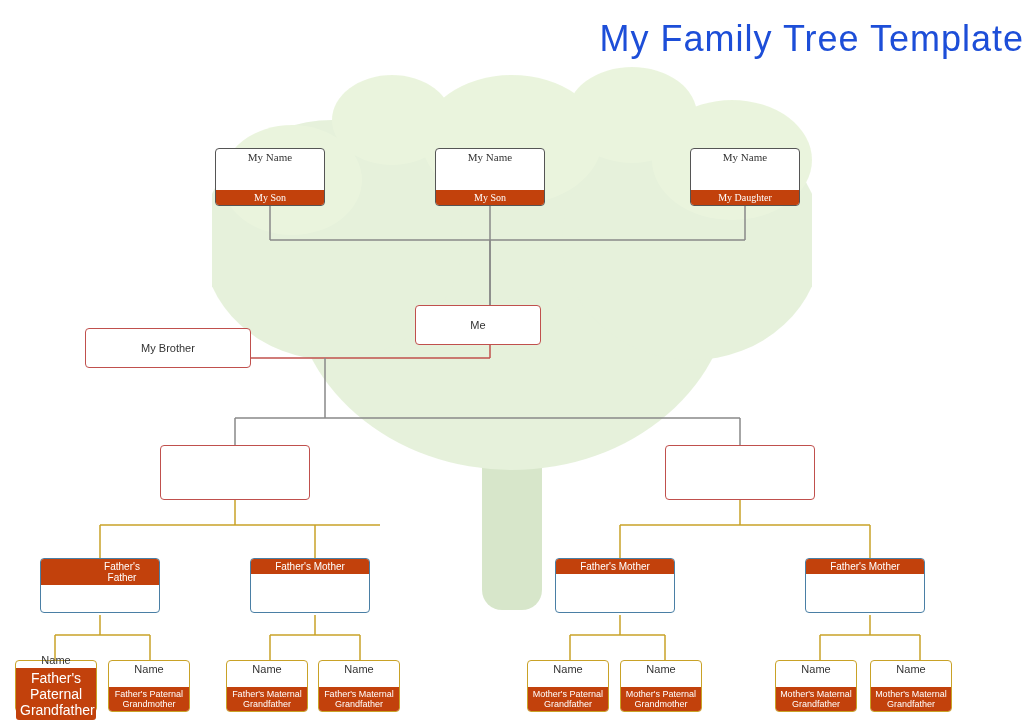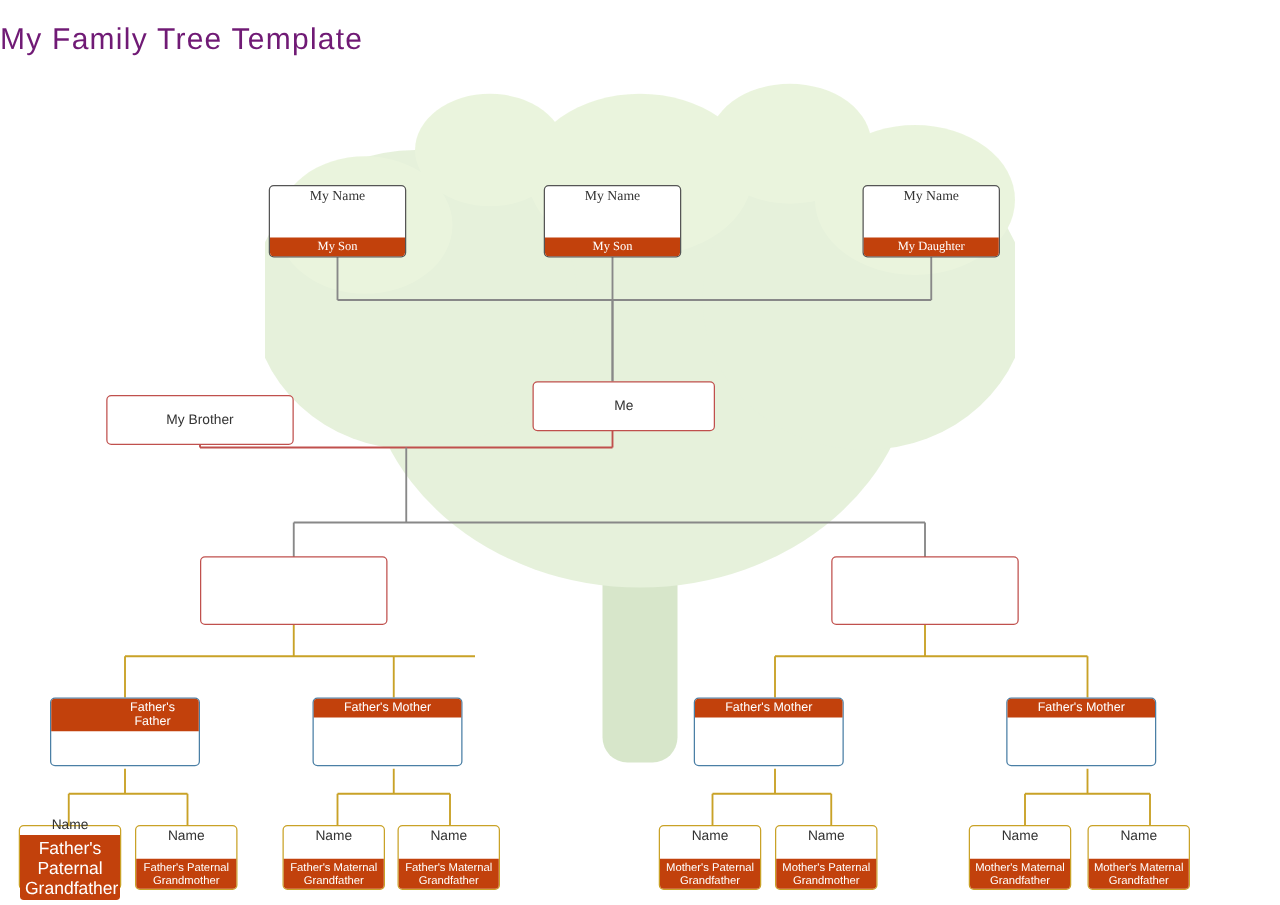--- a/index.html
+++ b/index.html
@@ -6,23 +6,23 @@
     body {
       background: #fff;
       font-family: Arial, sans-serif;
       width: 1024px;
       height: 724px;
       overflow: hidden;
       position: relative;
     }
 
     .page-title {
-      text-align: left;
-      color: #701a75;
-      font-size: 24px;
+      text-align: right;
+      color: #1d4ed8;
+      font-size: 36px;
       font-weight: normal;
       padding-top: 18px;
       letter-spacing: 1px;
     }
 
     
     .tree-bg {
       position: absolute;
       top: 60px;
       left: 50%;
@@ -182,25 +182,25 @@
   <div class="box box-dark" style="left:435px; top:88px; width:110px; height:58px;">
     <span class="name-line">My Name</span>
     <div class="label-bar bar-gray">My Son</div>
   </div>
 
   <div class="box box-dark" style="left:690px; top:88px; width:110px; height:58px;">
     <span class="name-line">My Name</span>
     <div class="label-bar bar-gray">My Daughter</div>
   </div>
 
-  <div class="box box-red" style="left:85px; top:256px; width:150px; height:40px; justify-content: center;">
+  <div class="box box-red" style="left:85px; top:268px; width:166px; height:40px; justify-content: center;">
     <span class="name-line">My Brother</span>
   </div>
 
-  <div class="box box-red" style="left:426px; top:245px; width:146px; height:40px; justify-content: center; text-align: right;">
+  <div class="box box-red" style="left:415px; top:245px; width:126px; height:40px; justify-content: center; text-align: right;">
     <span class="name-line">Me</span>
   </div>
 
   <div class="box box-red" style="left:160px; top:385px; width:150px; height:55px;">
     <span class="name-line"></span>
   </div>
 
   <div class="box box-red" style="left:665px; top:385px; width:150px; height:55px;">
     <span class="name-line"></span>
   </div>

